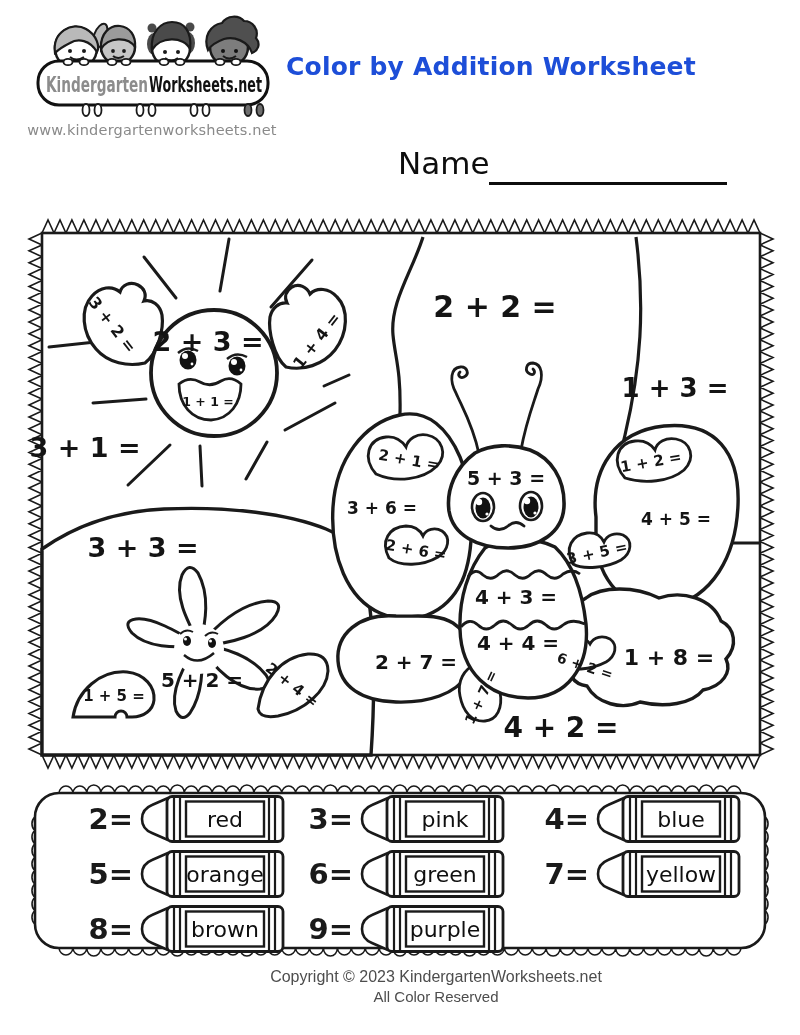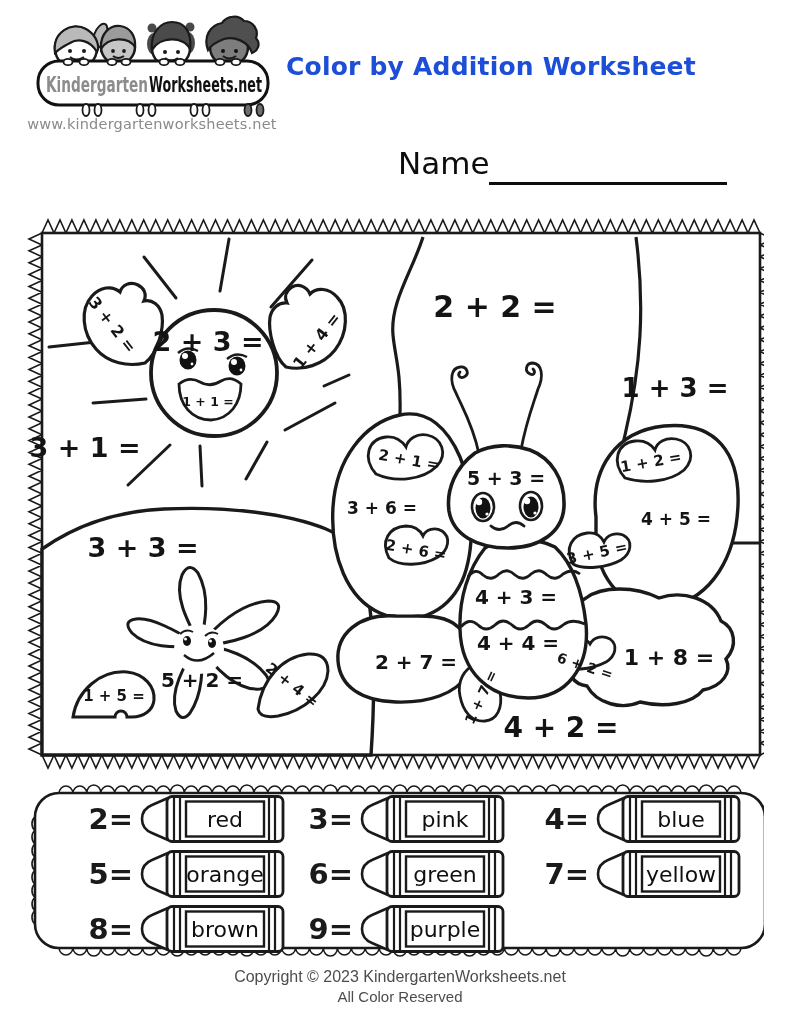--- a/index.html
+++ b/index.html
@@ -1,17 +1,17 @@
 <!DOCTYPE html>
 <html><head>
 <meta charset="utf-8">
 <style>
   html,body{margin:0;padding:0;background:#fff;}
   .page{position:relative;width:764px;height:1035px;background:#fff;overflow:hidden;
-        font-family:"DejaVu Sans",sans-serif;color:#1a1a1a;}
+        font-family:"DejaVu Sans",sans-serif;color:#1a1a1a;padding-left:36px;}
   .abs{position:absolute;}
   .title{font-size:25px;font-weight:600;letter-spacing:.2px;color:#1d4ed8;white-space:nowrap;}
   .url{font-size:14.5px;color:#8a8a8a;letter-spacing:.2px;text-align:center;}
   .name-row{display:flex;}
   .name-label{font-size:31px;color:#0d0d0d;line-height:1;}
   .name-line{width:238px;border-bottom:3px solid #0d0d0d;height:34px;}
   .key-item{position:absolute;display:flex;align-items:center;height:50px;}
   .key-num{font-size:29px;font-weight:bold;text-align:right;line-height:50px;margin-right:3px;}
   .key-num.w1{width:50px;}.key-num.w2{width:82px;}.key-num.w3{width:84px;}
   .crayon{width:152px;height:50px;}
@@ -98,21 +98,21 @@
       <ellipse cx="112" cy="102" rx="3.5" ry="6"></ellipse>
         <ellipse cx="124" cy="102" rx="3.5" ry="6"></ellipse>
       <ellipse cx="166" cy="102" rx="3.5" ry="6"></ellipse>
         <ellipse cx="178" cy="102" rx="3.5" ry="6"></ellipse>
       <ellipse cx="220" cy="102" rx="3.5" ry="6" fill="#6e6e6e"></ellipse>
         <ellipse cx="232" cy="102" rx="3.5" ry="6" fill="#6e6e6e"></ellipse>
     </g>
     <text x="18" y="84" font-size="22" font-weight="bold" fill="#8c8c8c" textLength="102" lengthAdjust="spacingAndGlyphs">Kindergarten</text>
     <text x="121" y="84" font-size="22" font-weight="bold" fill="#111" textLength="113" lengthAdjust="spacingAndGlyphs">Worksheets.net</text>
   </svg>
-  <div class="abs url" style="left:22px;top:116px;width:260px">www.kindergartenworksheets.net</div>
+  <div class="abs url" style="left:22px;top:122px;width:260px">www.kindergartenworksheets.net</div>
 
   <div class="abs title" style="left:286px;top:52px">Color by Addition Worksheet</div>
 
   <div class="abs name-row" style="left:398px;top:148px">
     <span class="name-label">Name</span>
     <span class="name-line"></span>
   </div>
 
   <svg class="abs" style="left:24px;top:217px" width="753" height="553" viewBox="0 0 753 553">
     <path id="frame-teeth" class="ln" stroke-width="1.6" d="M18.0 16L24.0 3L30.0 16M18.0 538L24.0 551L30.0 538M30.0 16L36.0 3L41.9 16M30.0 538L36.0 551L41.9 538M41.9 16L47.9 3L53.9 16M41.9 538L47.9 551L53.9 538M53.9 16L59.9 3L65.9 16M53.9 538L59.9 551L65.9 538M65.9 16L71.9 3L77.8 16M65.9 538L71.9 551L77.8 538M77.8 16L83.8 3L89.8 16M77.8 538L83.8 551L89.8 538M89.8 16L95.8 3L101.8 16M89.8 538L95.8 551L101.8 538M101.8 16L107.8 3L113.7 16M101.8 538L107.8 551L113.7 538M113.7 16L119.7 3L125.7 16M113.7 538L119.7 551L125.7 538M125.7 16L131.7 3L137.7 16M125.7 538L131.7 551L137.7 538M137.7 16L143.7 3L149.6 16M137.7 538L143.7 551L149.6 538M149.6 16L155.6 3L161.6 16M149.6 538L155.6 551L161.6 538M161.6 16L167.6 3L173.6 16M161.6 538L167.6 551L173.6 538M173.6 16L179.5 3L185.5 16M173.6 538L179.5 551L185.5 538M185.5 16L191.5 3L197.5 16M185.5 538L191.5 551L197.5 538M197.5 16L203.5 3L209.5 16M197.5 538L203.5 551L209.5 538M209.5 16L215.4 3L221.4 16M209.5 538L215.4 551L221.4 538M221.4 16L227.4 3L233.4 16M221.4 538L227.4 551L233.4 538M233.4 16L239.4 3L245.4 16M233.4 538L239.4 551L245.4 538M245.4 16L251.3 3L257.3 16M245.4 538L251.3 551L257.3 538M257.3 16L263.3 3L269.3 16M257.3 538L263.3 551L269.3 538M269.3 16L275.3 3L281.3 16M269.3 538L275.3 551L281.3 538M281.3 16L287.3 3L293.2 16M281.3 538L287.3 551L293.2 538M293.2 16L299.2 3L305.2 16M293.2 538L299.2 551L305.2 538M305.2 16L311.2 3L317.2 16M305.2 538L311.2 551L317.2 538M317.2 16L323.2 3L329.1 16M317.2 538L323.2 551L329.1 538M329.1 16L335.1 3L341.1 16M329.1 538L335.1 551L341.1 538M341.1 16L347.1 3L353.1 16M341.1 538L347.1 551L353.1 538M353.1 16L359.1 3L365.0 16M353.1 538L359.1 551L365.0 538M365.0 16L371.0 3L377.0 16M365.0 538L371.0 551L377.0 538M377.0 16L383.0 3L389.0 16M377.0 538L383.0 551L389.0 538M389.0 16L395.0 3L400.9 16M389.0 538L395.0 551L400.9 538M400.9 16L406.9 3L412.9 16M400.9 538L406.9 551L412.9 538M412.9 16L418.9 3L424.9 16M412.9 538L418.9 551L424.9 538M424.9 16L430.9 3L436.8 16M424.9 538L430.9 551L436.8 538M436.8 16L442.8 3L448.8 16M436.8 538L442.8 551L448.8 538M448.8 16L454.8 3L460.8 16M448.8 538L454.8 551L460.8 538M460.8 16L466.8 3L472.7 16M460.8 538L466.8 551L472.7 538M472.7 16L478.7 3L484.7 16M472.7 538L478.7 551L484.7 538M484.7 16L490.7 3L496.7 16M484.7 538L490.7 551L496.7 538M496.7 16L502.7 3L508.6 16M496.7 538L502.7 551L508.6 538M508.6 16L514.6 3L520.6 16M508.6 538L514.6 551L520.6 538M520.6 16L526.6 3L532.6 16M520.6 538L526.6 551L532.6 538M532.6 16L538.6 3L544.5 16M532.6 538L538.6 551L544.5 538M544.5 16L550.5 3L556.5 16M544.5 538L550.5 551L556.5 538M556.5 16L562.5 3L568.5 16M556.5 538L562.5 551L568.5 538M568.5 16L574.5 3L580.4 16M568.5 538L574.5 551L580.4 538M580.4 16L586.4 3L592.4 16M580.4 538L586.4 551L592.4 538M592.4 16L598.4 3L604.4 16M592.4 538L598.4 551L604.4 538M604.4 16L610.4 3L616.3 16M604.4 538L610.4 551L616.3 538M616.3 16L622.3 3L628.3 16M616.3 538L622.3 551L628.3 538M628.3 16L634.3 3L640.3 16M628.3 538L634.3 551L640.3 538M640.3 16L646.3 3L652.2 16M640.3 538L646.3 551L652.2 538M652.2 16L658.2 3L664.2 16M652.2 538L658.2 551L664.2 538M664.2 16L670.2 3L676.2 16M664.2 538L670.2 551L676.2 538M676.2 16L682.1 3L688.1 16M676.2 538L682.1 551L688.1 538M688.1 16L694.1 3L700.1 16M688.1 538L694.1 551L700.1 538M700.1 16L706.1 3L712.1 16M700.1 538L706.1 551L712.1 538M712.1 16L718.1 3L724.0 16M712.1 538L718.1 551L724.0 538M724.0 16L730.0 3L736.0 16M724.0 538L730.0 551L736.0 538M18 16.0L5 21.9L18 27.9M736 16.0L749 21.9L736 27.9M18 27.9L5 33.8L18 39.7M736 27.9L749 33.8L736 39.7M18 39.7L5 45.7L18 51.6M736 39.7L749 45.7L736 51.6M18 51.6L5 57.5L18 63.5M736 51.6L749 57.5L736 63.5M18 63.5L5 69.4L18 75.3M736 63.5L749 69.4L736 75.3M18 75.3L5 81.3L18 87.2M736 75.3L749 81.3L736 87.2M18 87.2L5 93.1L18 99.0M736 87.2L749 93.1L736 99.0M18 99.0L5 105.0L18 110.9M736 99.0L749 105.0L736 110.9M18 110.9L5 116.8L18 122.8M736 110.9L749 116.8L736 122.8M18 122.8L5 128.7L18 134.6M736 122.8L749 128.7L736 134.6M18 134.6L5 140.6L18 146.5M736 134.6L749 140.6L736 146.5M18 146.5L5 152.4L18 158.4M736 146.5L749 152.4L736 158.4M18 158.4L5 164.3L18 170.2M736 158.4L749 164.3L736 170.2M18 170.2L5 176.2L18 182.1M736 170.2L749 176.2L736 182.1M18 182.1L5 188.0L18 194.0M736 182.1L749 188.0L736 194.0M18 194.0L5 199.9L18 205.8M736 194.0L749 199.9L736 205.8M18 205.8L5 211.8L18 217.7M736 205.8L749 211.8L736 217.7M18 217.7L5 223.6L18 229.5M736 217.7L749 223.6L736 229.5M18 229.5L5 235.5L18 241.4M736 229.5L749 235.5L736 241.4M18 241.4L5 247.3L18 253.3M736 241.4L749 247.3L736 253.3M18 253.3L5 259.2L18 265.1M736 253.3L749 259.2L736 265.1M18 265.1L5 271.1L18 277.0M736 265.1L749 271.1L736 277.0M18 277.0L5 282.9L18 288.9M736 277.0L749 282.9L736 288.9M18 288.9L5 294.8L18 300.7M736 288.9L749 294.8L736 300.7M18 300.7L5 306.7L18 312.6M736 300.7L749 306.7L736 312.6M18 312.6L5 318.5L18 324.5M736 312.6L749 318.5L736 324.5M18 324.5L5 330.4L18 336.3M736 324.5L749 330.4L736 336.3M18 336.3L5 342.3L18 348.2M736 336.3L749 342.3L736 348.2M18 348.2L5 354.1L18 360.0M736 348.2L749 354.1L736 360.0M18 360.0L5 366.0L18 371.9M736 360.0L749 366.0L736 371.9M18 371.9L5 377.8L18 383.8M736 371.9L749 377.8L736 383.8M18 383.8L5 389.7L18 395.6M736 383.8L749 389.7L736 395.6M18 395.6L5 401.6L18 407.5M736 395.6L749 401.6L736 407.5M18 407.5L5 413.4L18 419.4M736 407.5L749 413.4L736 419.4M18 419.4L5 425.3L18 431.2M736 419.4L749 425.3L736 431.2M18 431.2L5 437.2L18 443.1M736 431.2L749 437.2L736 443.1M18 443.1L5 449.0L18 455.0M736 443.1L749 449.0L736 455.0M18 455.0L5 460.9L18 466.8M736 455.0L749 460.9L736 466.8M18 466.8L5 472.8L18 478.7M736 466.8L749 472.8L736 478.7M18 478.7L5 484.6L18 490.5M736 478.7L749 484.6L736 490.5M18 490.5L5 496.5L18 502.4M736 490.5L749 496.5L736 502.4M18 502.4L5 508.3L18 514.3M736 502.4L749 508.3L736 514.3M18 514.3L5 520.2L18 526.1M736 514.3L749 520.2L736 526.1M18 526.1L5 532.1L18 538.0M736 526.1L749 532.1L736 538.0"></path>

